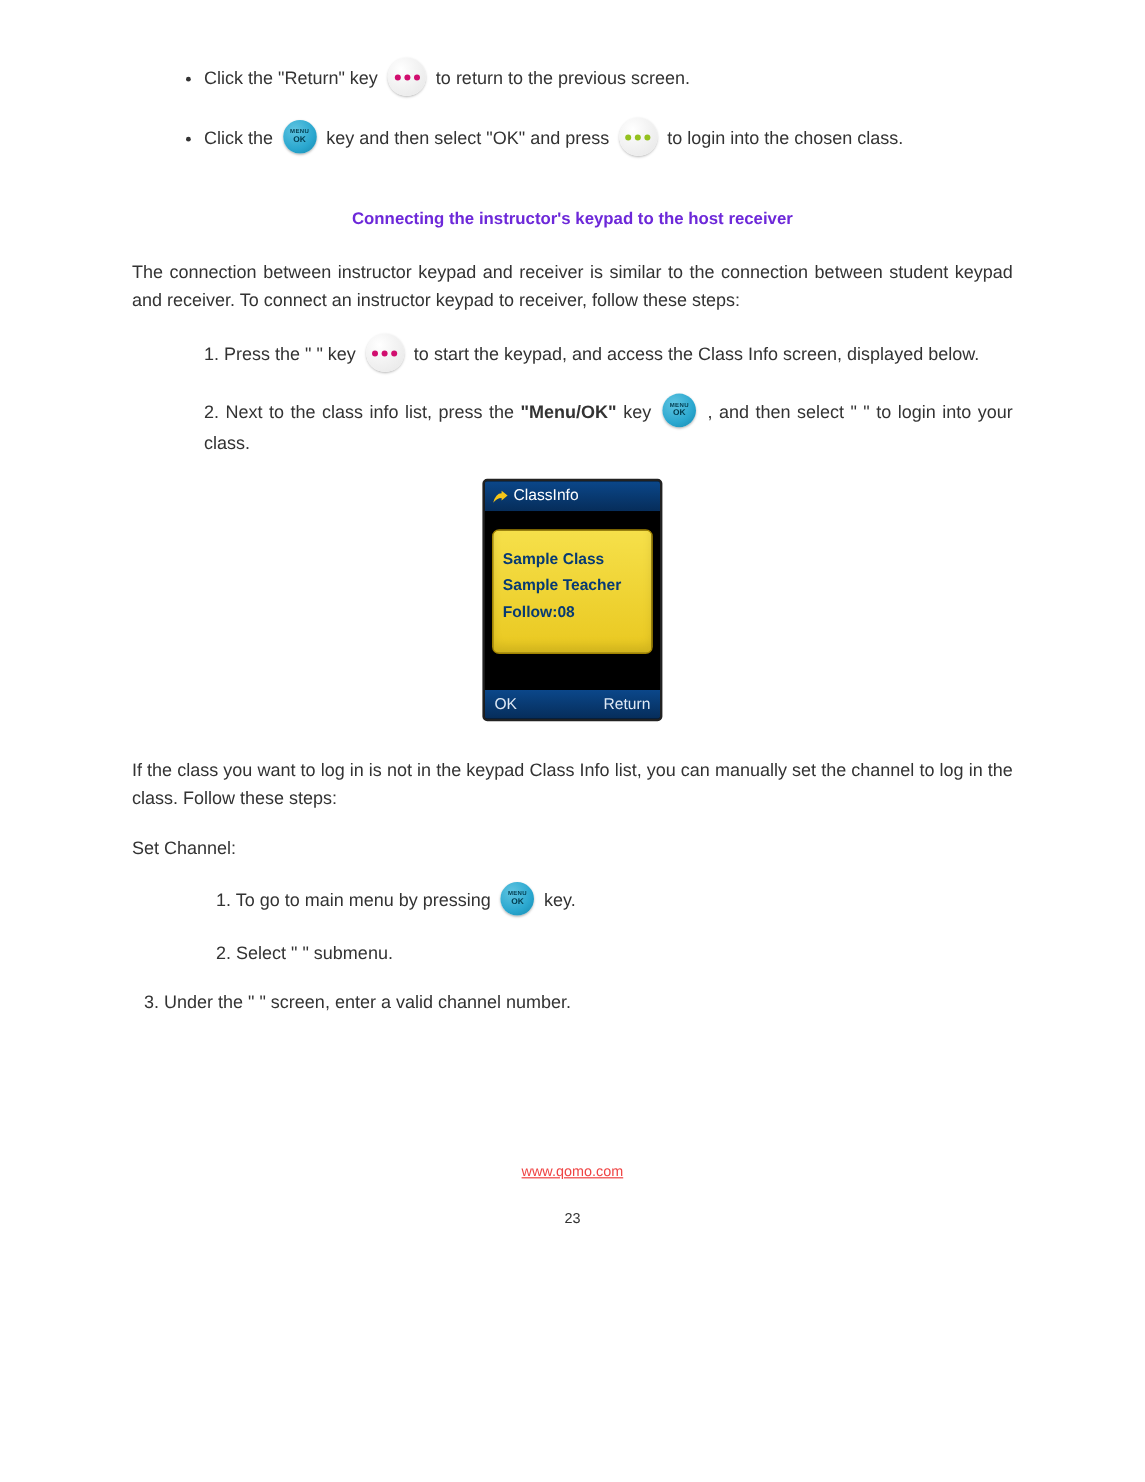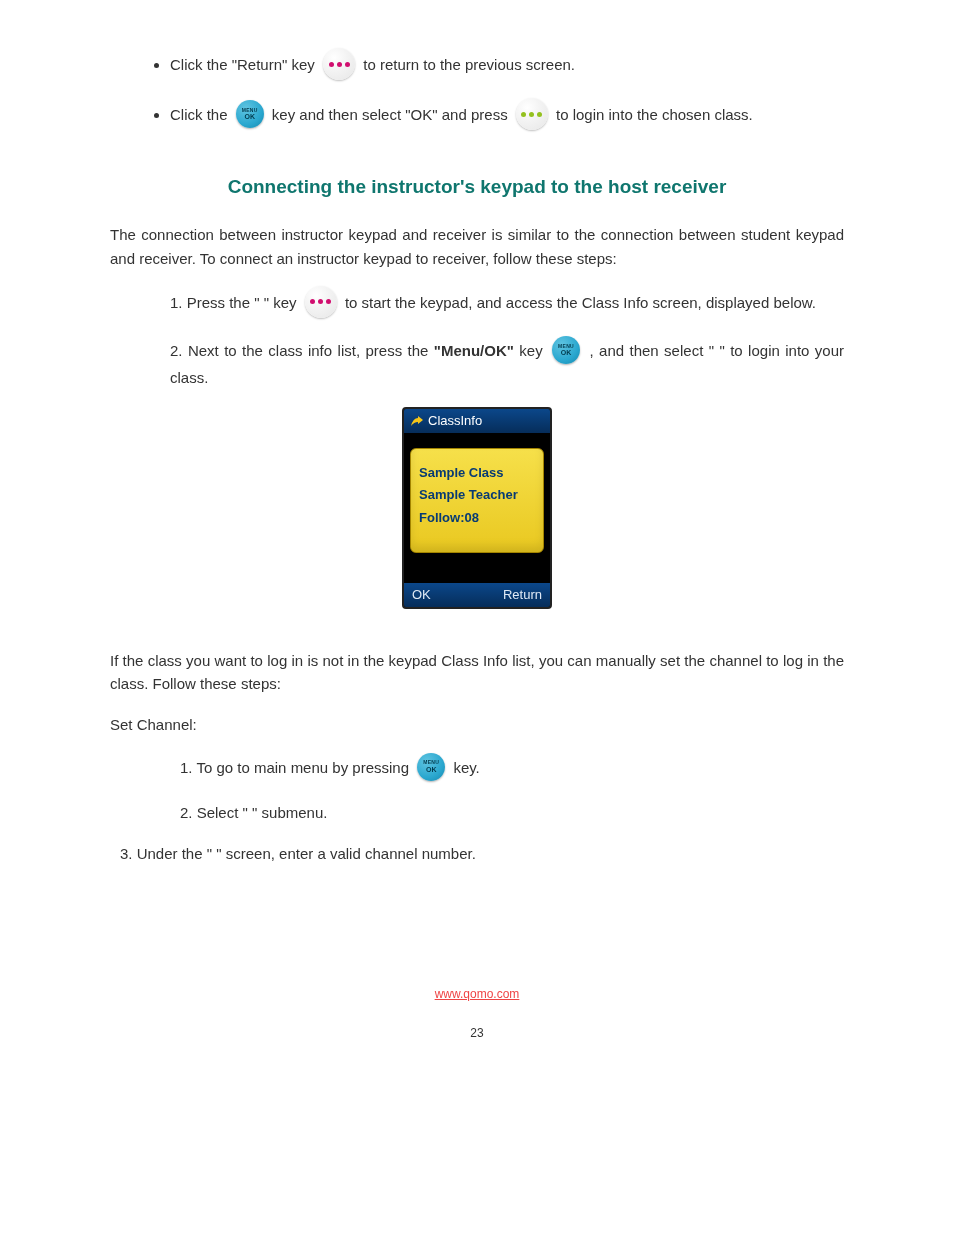--- a/index.html
+++ b/index.html
@@ -16,22 +16,22 @@
   }
   ul.bulleted {
     list-style: disc;
     padding-left: 60px;
     margin: 0 0 40px 0;
   }
   ul.bulleted li {
     margin-bottom: 18px;
   }
   .heading {
-    color: #0f766e;
-    font-size: 19px;
+    color: #6d28d9;
+    font-size: 14px;
     font-weight: bold;
     text-align: center;
     margin: 30px 0 22px 0;
   }
   .para {
     margin: 0 0 18px 0;
     text-align: justify;
   }
   .indent-para {
     margin: 0 0 18px 60px;
@@ -86,21 +86,21 @@
     font-weight: bold;
     line-height: 1.05;
     vertical-align: middle;
     margin: 0 4px;
     position: relative;
     top: -2px;
   }
   .menuok-icon .l1 { font-size: 5px; letter-spacing: 0.3px; }
   .menuok-icon .l2 { font-size: 7px; }
   .device-figure {
-    margin: 10px auto 40px auto;
+    margin: 10px auto 30px auto;
     width: 150px;
   }
   .device-screen {
     border: 2px solid #222;
     background: #000;
     border-radius: 4px;
     overflow: hidden;
     font-family: Arial, sans-serif;
   }
   .device-top {

